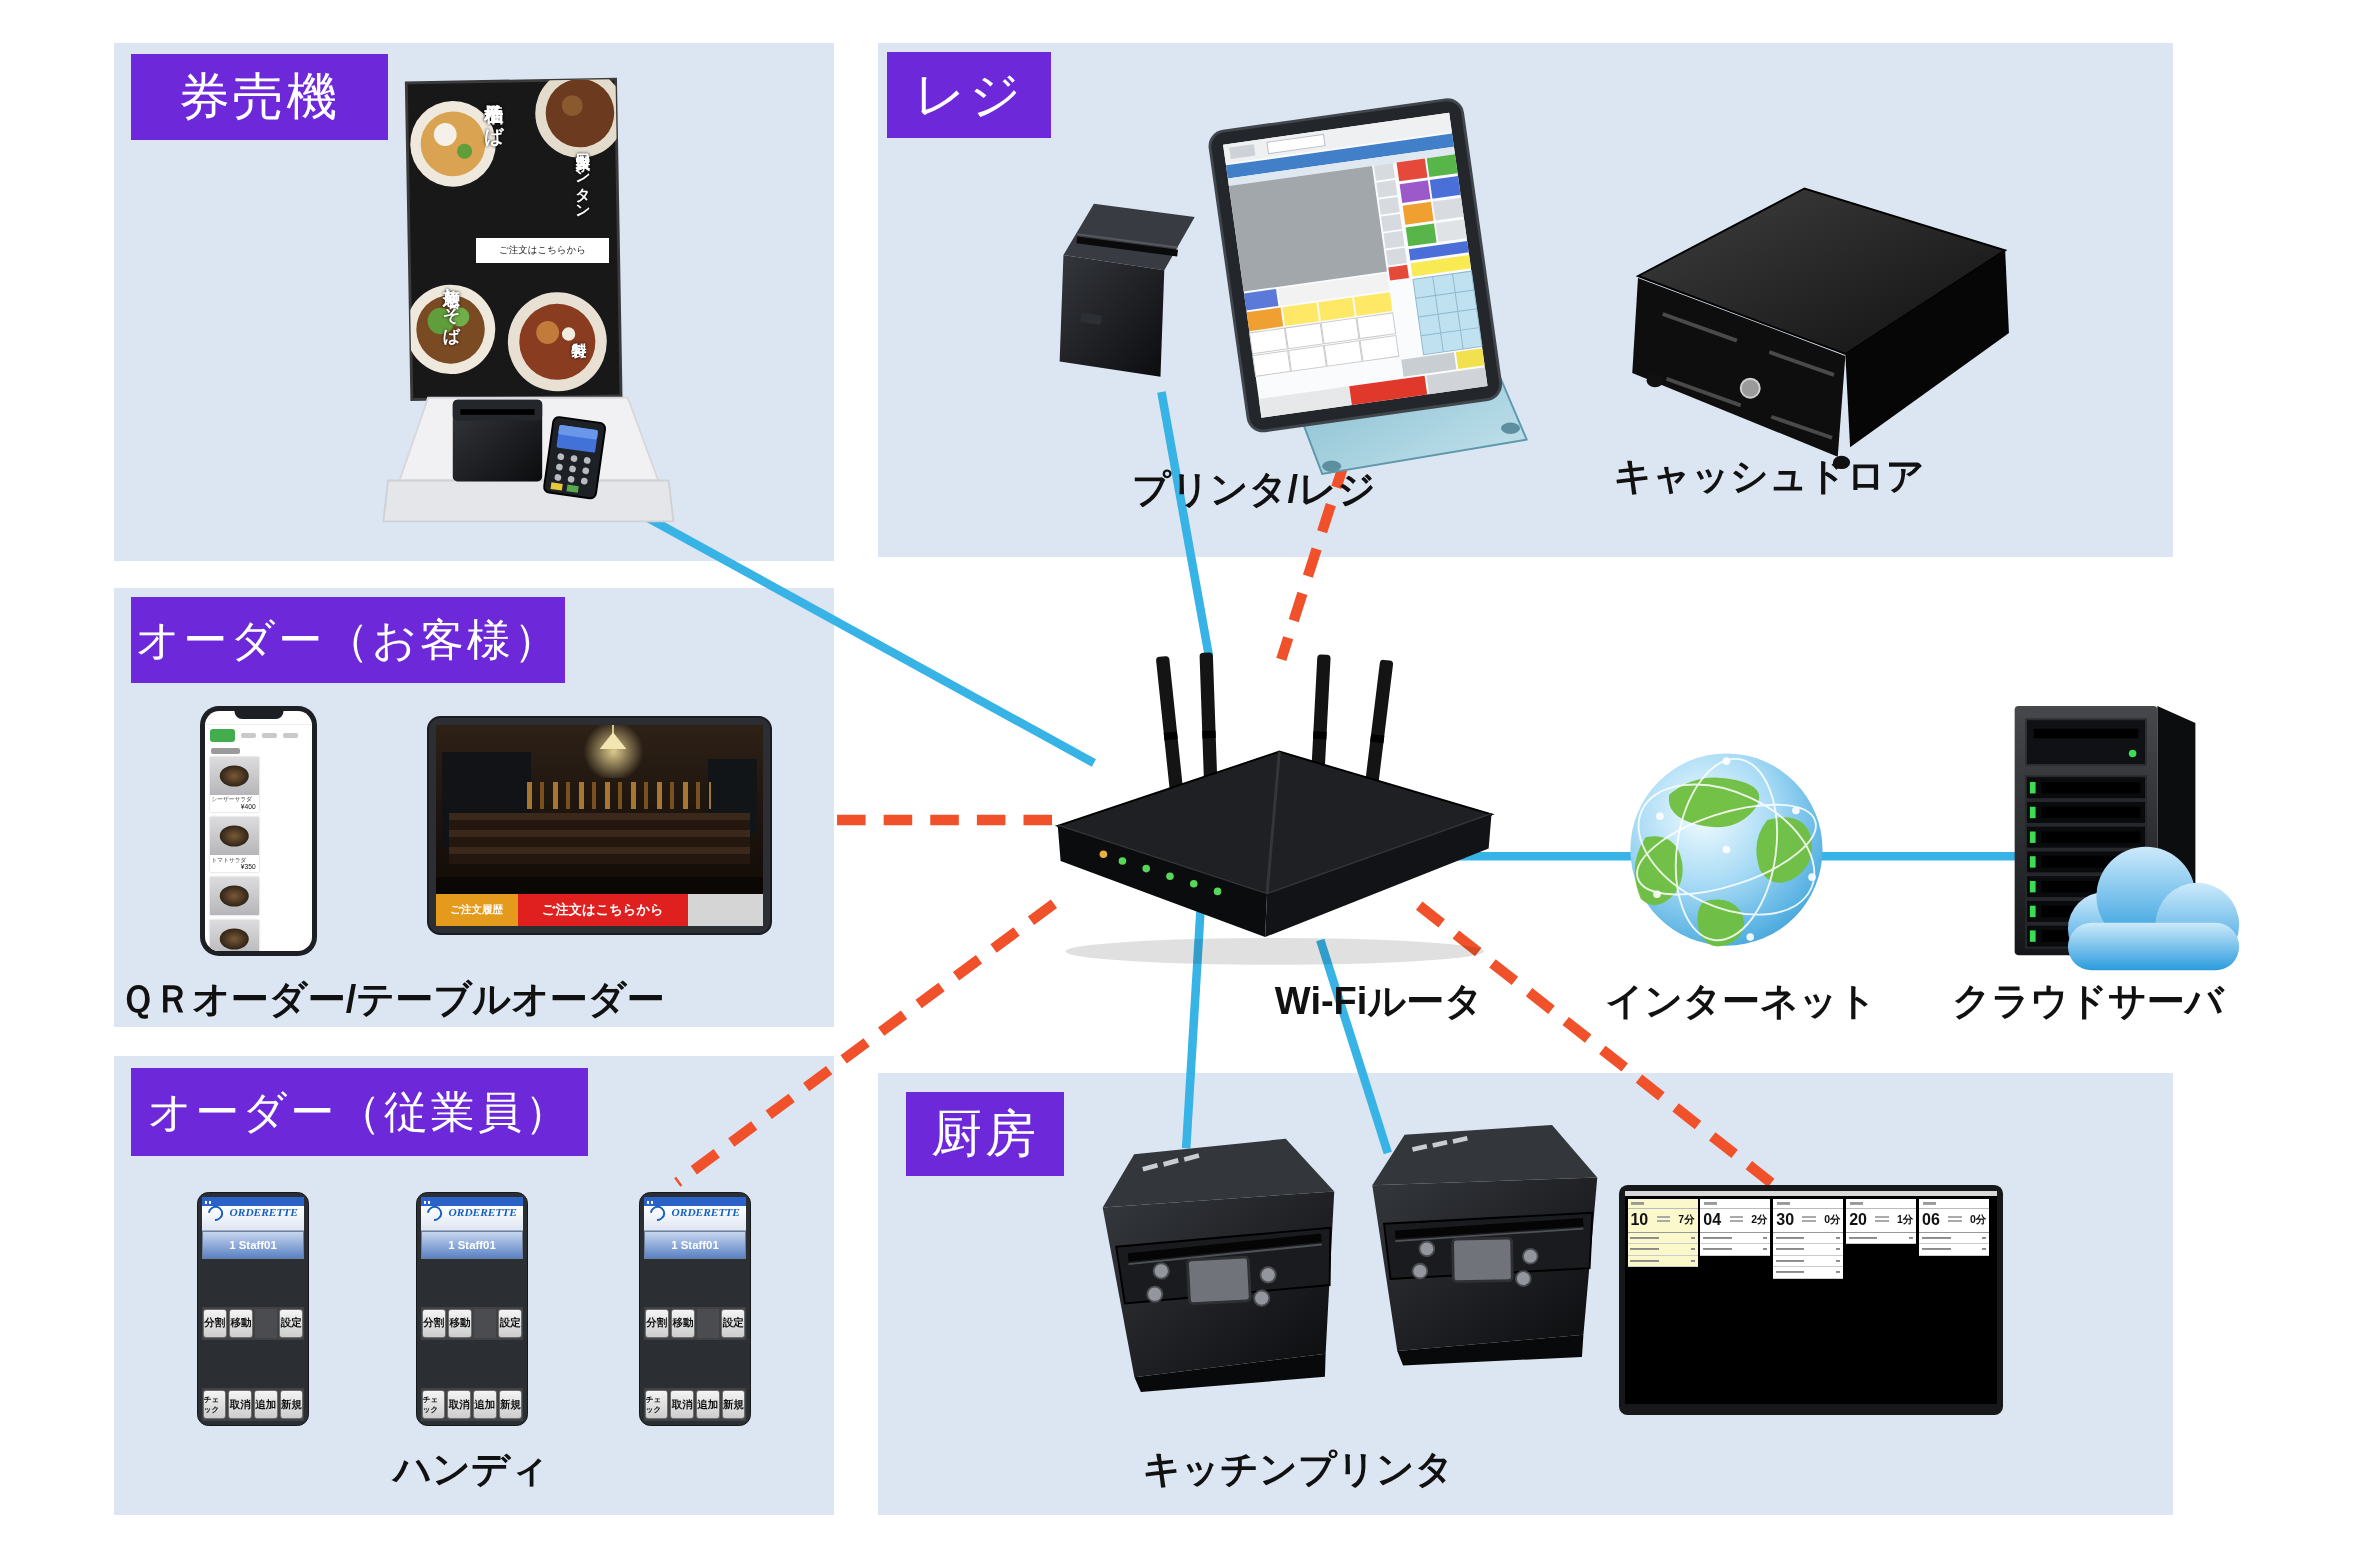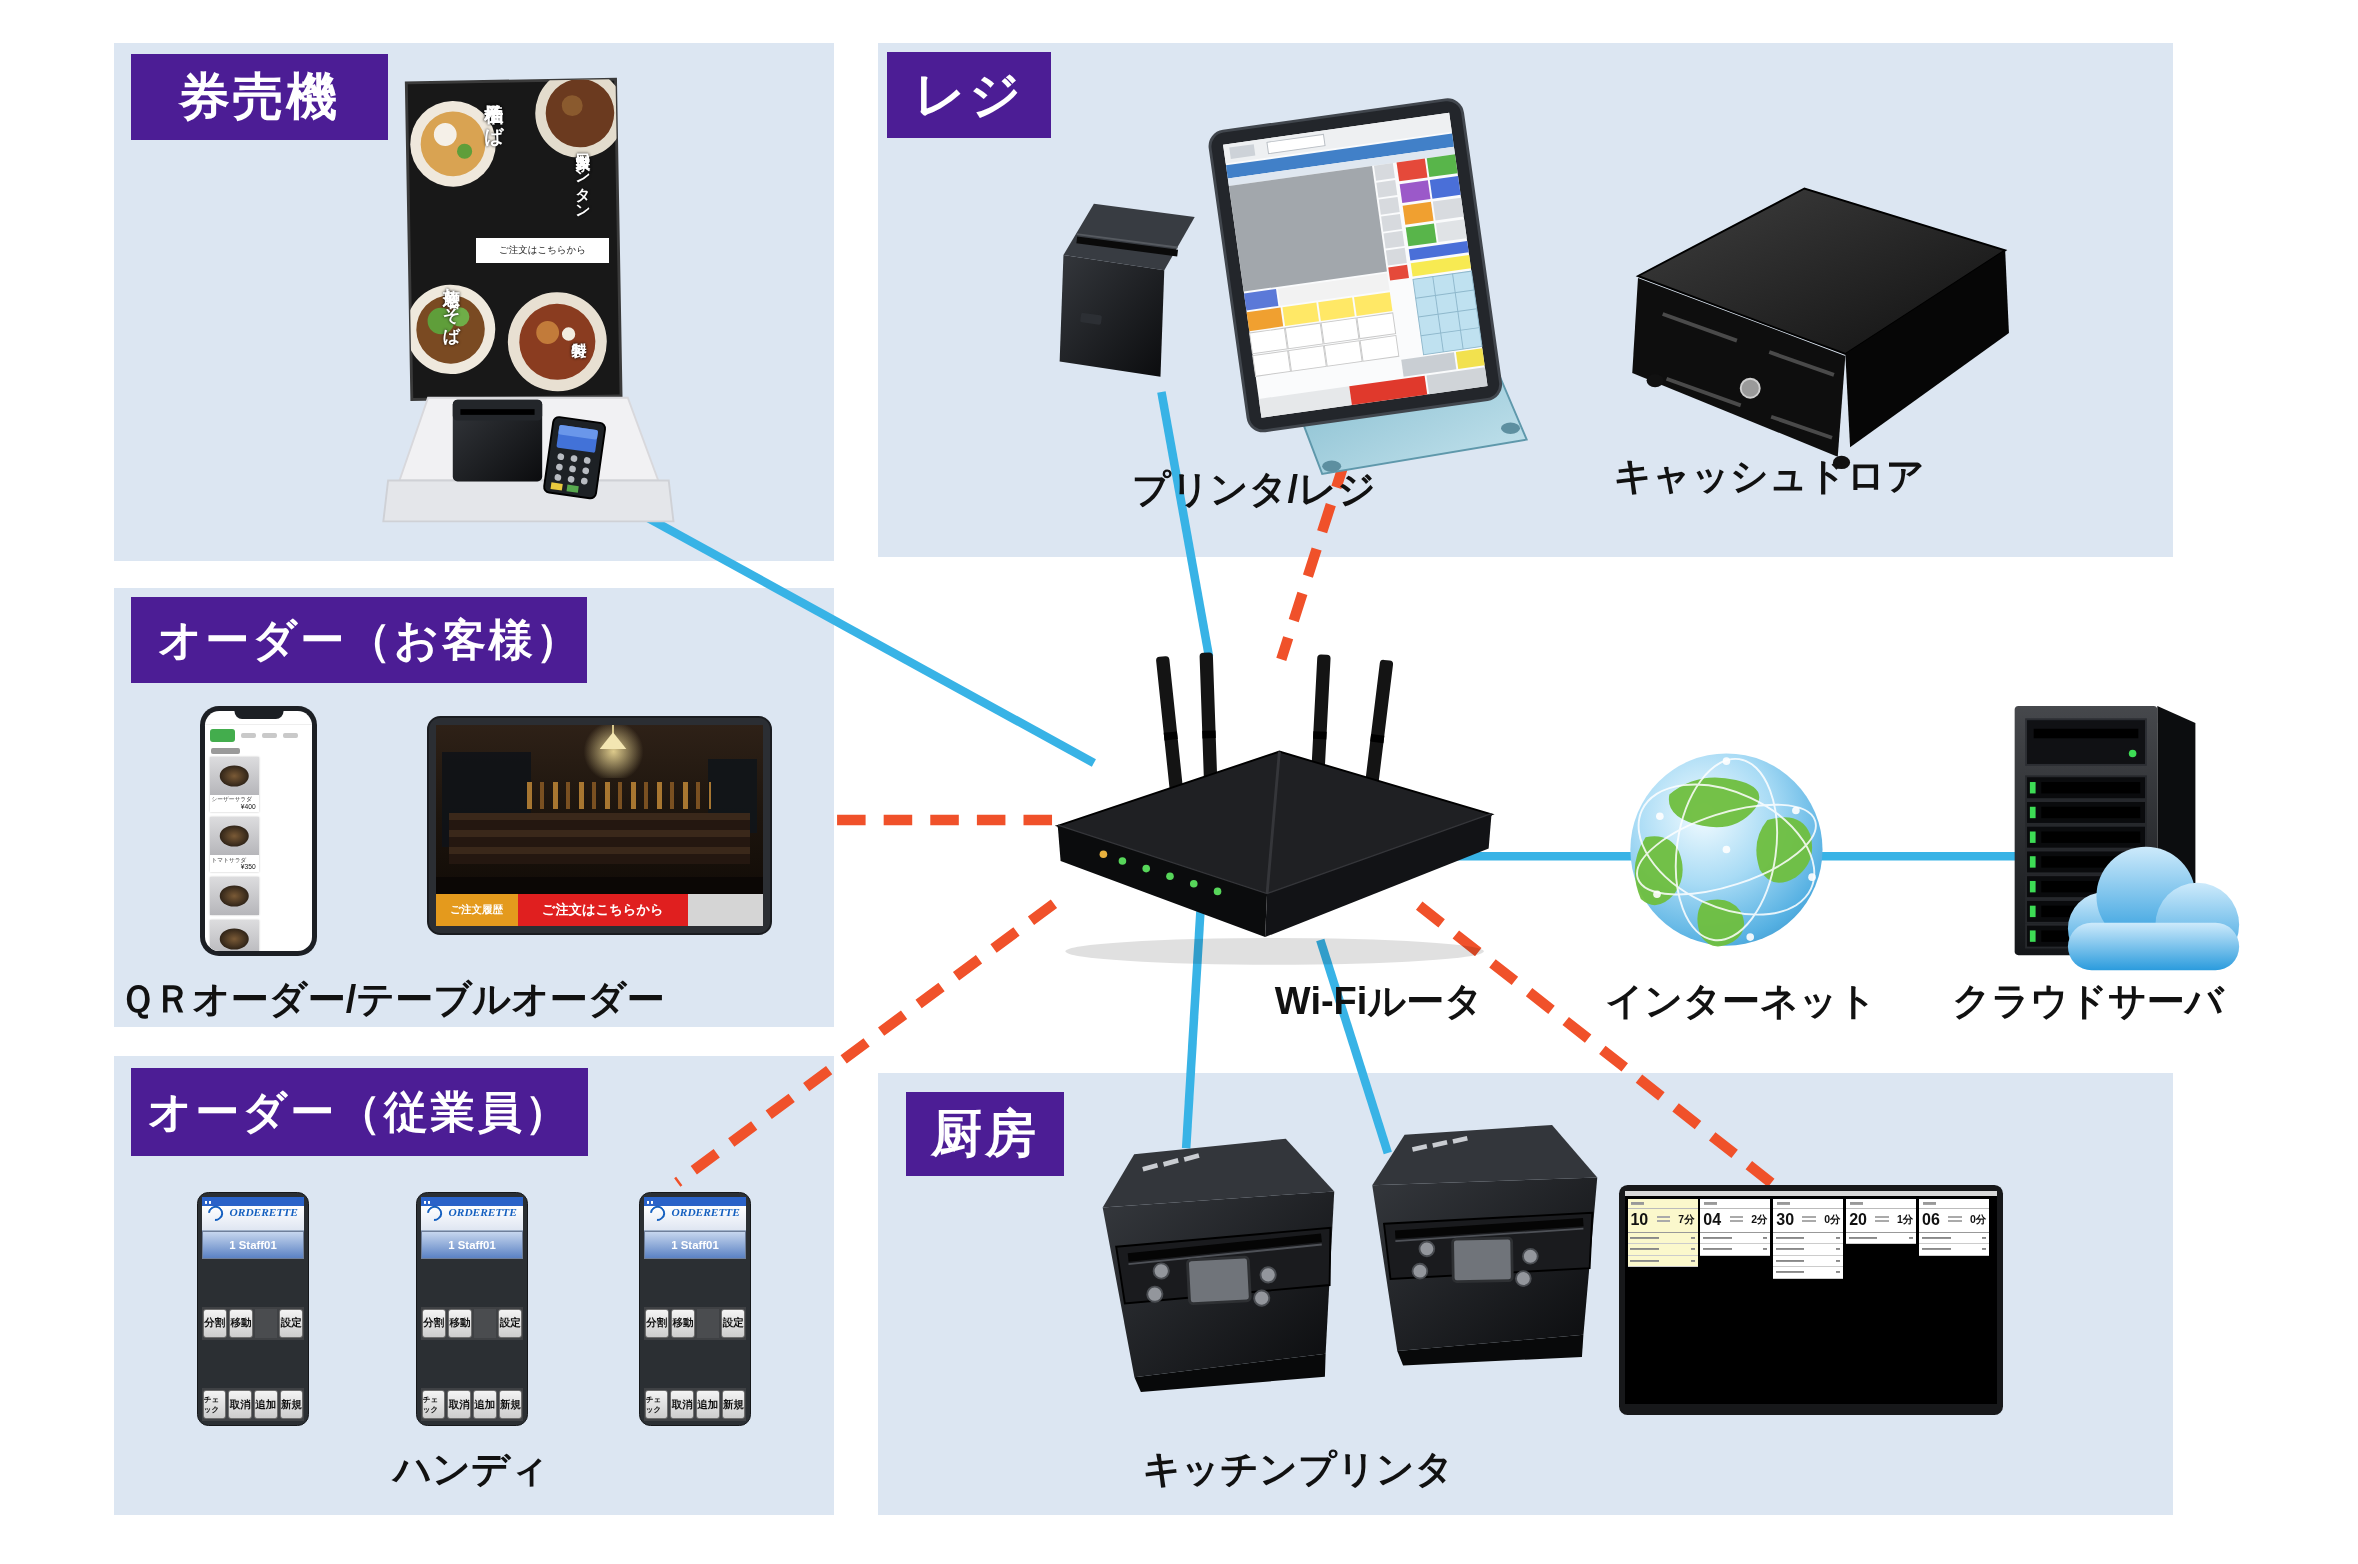--- a/index.html
+++ b/index.html
@@ -6,25 +6,25 @@
   .canvas{position:relative;width:2359px;height:1565px;background:#ffffff;overflow:hidden;
           font-family:"Liberation Sans",sans-serif;}
   
   .panel{position:absolute;background:#dce6f2;z-index:1;}
   #p-kenbaiki{left:114px;top:43px;width:720px;height:518px;}
   #p-reji{left:878px;top:43px;width:1295px;height:514px;}
   #p-order-customer{left:114px;top:588px;width:720px;height:439px;}
   #p-order-staff{left:114px;top:1056px;width:720px;height:459px;}
   #p-kitchen{left:878px;top:1073px;width:1295px;height:442px;}
   
-  .tag{position:absolute;background:#4c1d95;color:#fff;font-weight:bold;z-index:3;
+  .tag{position:absolute;background:#6d28d9;color:#fff;font-weight:normal;z-index:3;
        display:flex;align-items:center;justify-content:center;letter-spacing:2.9px;}
   #t-kenbaiki{left:131px;top:54px;width:257px;height:86px;font-size:51px;}
   #t-reji{left:887px;top:52px;width:164px;height:86px;font-size:51px;}
-  #t-order-customer{left:131px;top:597px;width:434px;height:86px;font-size:44px;padding-left:22px;}
+  #t-order-customer{left:131px;top:597px;width:434px;height:86px;font-size:44px;}
   #t-order-staff{left:131px;top:1068px;width:457px;height:88px;font-size:44px;}
   #t-kitchen{left:906px;top:1092px;width:158px;height:84px;font-size:51px;text-align:right;}
   
   .dev-label{position:absolute;color:#111;font-weight:bold;font-size:38px;white-space:nowrap;
              z-index:20;transform:translateX(-50%);}
   .dev-label .note{font-size:25px;font-weight:bold;}
   
   .art{position:absolute;left:0;top:0;z-index:8;pointer-events:none;}
   
   .vtext{position:absolute;writing-mode:vertical-rl;color:#fff;z-index:10;

